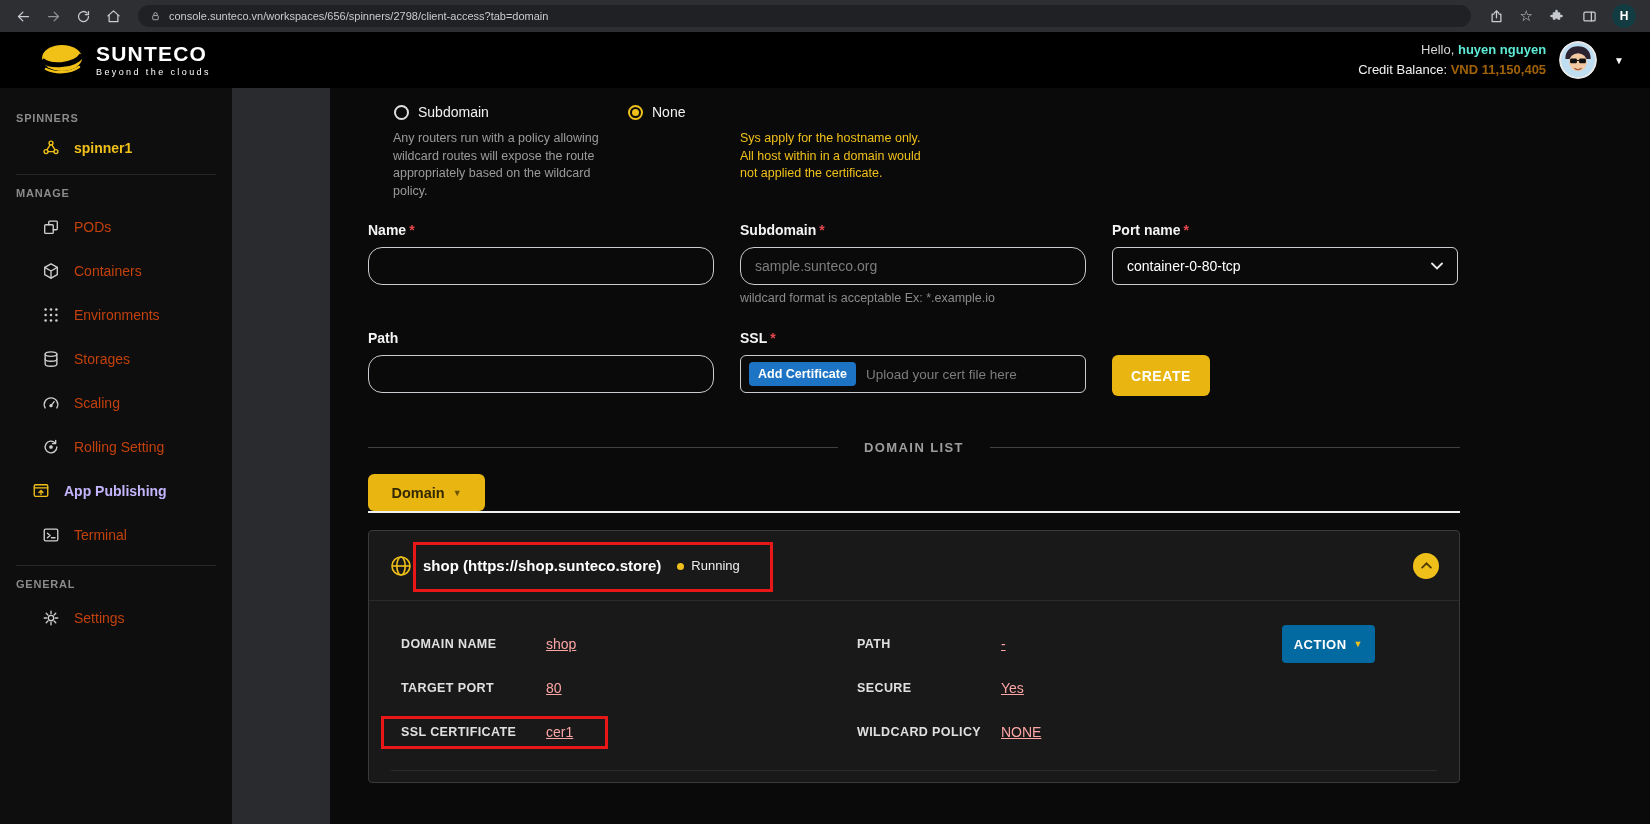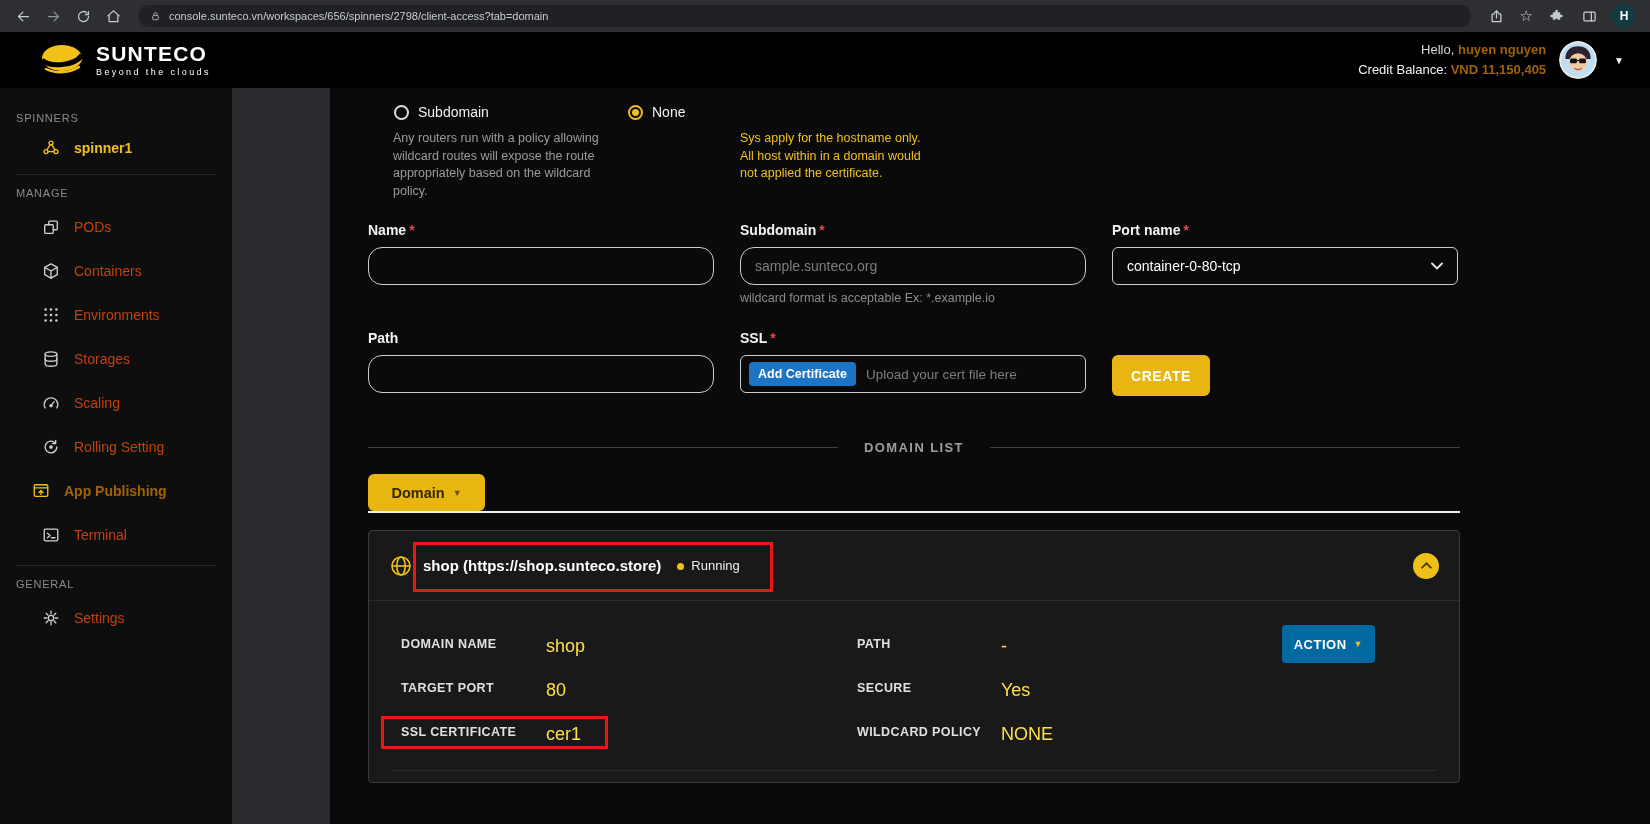--- a/index.html
+++ b/index.html
@@ -20,33 +20,33 @@
   .puzzle { width:15px; height:15px; }
   .profile-chip { width:24px; height:24px; border-radius:50%; background:#123c42; color:#fff; font-size:12px; font-weight:700; display:flex; align-items:center; justify-content:center; cursor:pointer; }
 
   
   .app-header { position:absolute; top:32px; left:0; right:0; height:56px; background:#000; display:flex; align-items:center; padding:0 22px 0 40px; }
   .brand-text { margin-left:10px; }
   .brand { font-size:21px; font-weight:800; color:#fff; letter-spacing:1.2px; line-height:1; }
   .tagline { font-size:9px; color:#fff; letter-spacing:2.4px; margin-top:3px; }
   .header-right { margin-left:auto; display:flex; align-items:center; gap:13px; }
   .header-text { text-align:right; font-size:13px; color:#d6d6d6; line-height:20px; }
-  .username { color:#a16207; font-weight:700; }
+  .username { color:#5eead4; font-weight:700; }
   .credit-label { color:#f2f2f2; }
   .credit-value { color:#a16207; font-weight:700; }
   .avatar-wrap { width:38px; height:38px; border-radius:50%; overflow:hidden; cursor:pointer; }
   .acct-caret { color:#fff; font-size:10px; cursor:pointer; padding:4px; }
 
   
   .sidebar { position:absolute; top:88px; left:0; width:232px; bottom:0; background:#0e0e0e; padding-top:24px; }
-  .side-label { font-size:11px; font-weight:400; color:#8b8b8b; letter-spacing:.8px; padding:0 16px; margin-bottom:6px; }
+  .side-label { font-size:11px; font-weight:700; color:#8b8b8b; letter-spacing:.8px; padding:0 16px; margin-bottom:6px; }
   .side-label.mt { margin-top:12px; }
   .side-item { display:flex; align-items:center; gap:14px; padding:13px 16px 13px 42px; font-size:14px; color:#c2410c; cursor:pointer; }
   .side-item svg { width:18px; height:18px; flex:0 0 18px; fill:none; stroke:currentColor; stroke-width:1.5; stroke-linecap:round; stroke-linejoin:round; color:#cfcfcf; }
-  .side-item.active { color:#a16207; font-weight:700;padding-left:32px; }
+  .side-item.active { color:#c4b5fd; font-weight:700;padding-left:32px; }
   .side-item.active svg { color:#f0c01a; }
   .spinner-item { padding:9px 16px 9px 42px; color:#f0c01a; font-weight:700; }
   .spinner-item svg { color:#f0c01a; }
   .side-divider { border-top:1px solid #272727; margin:8px 16px; }
 
   .gutter { position:absolute; top:88px; left:232px; width:98px; bottom:0; background:#2a2b2e; }
 
   
   .main { position:absolute; top:88px; left:330px; right:0; bottom:0; background:#0a0a0a; }
   .radio { position:absolute; display:flex; align-items:center; gap:9px; font-size:14px; color:#f2f2f2; cursor:pointer; }
@@ -81,21 +81,21 @@
   .globe { width:24px; height:24px; fill:none; stroke:#f0c01a; stroke-width:1.6; }
   .card-title { font-size:15px; font-weight:700; color:#fff; margin-left:10px; }
   .status-dot { width:7px; height:7px; border-radius:50%; background:#f0c01a; margin:1px 7px 0 16px; }
   .status-text { font-size:13px; color:#ececec; }
   .red-box { position:absolute; border:3px solid #e81818; pointer-events:none; z-index:5; }
   .collapse-btn { margin-left:auto; width:26px; height:26px; border-radius:50%; background:#f0c01a; border:none; display:flex; align-items:center; justify-content:center; cursor:pointer; }
   .collapse-btn svg { width:11px; height:7px; fill:none; stroke:#4d3c00; stroke-width:2; stroke-linecap:round; }
 
   .card-body { position:relative; height:182px; }
   .d-label { position:absolute; font-size:12.5px; font-weight:700; color:#e0e0e0; letter-spacing:.4px; }
-  .d-value { position:absolute; font-size:18px; color:#fde047; }
+  .d-value { position:absolute; font-size:14px; color:#fca5a5;text-decoration:underline; }
   .action-btn { position:absolute; right:84px; top:24px; height:38px; padding:0 12px; background:#0369a1; border:none; border-radius:4px; display:flex; align-items:center; gap:7px; color:#fff; font-size:13px; font-weight:700; letter-spacing:.5px; cursor:pointer; font-family:inherit; }
   .action-caret { color:#f0c01a; font-size:9px; }
   .card-bottom-line { position:absolute; left:22px; right:22px; top:169px; height:1px; background:#2c2c2c; }
 </style>
 </head>
 <body>
 
 <div class="page">
 
   <div class="browser">

